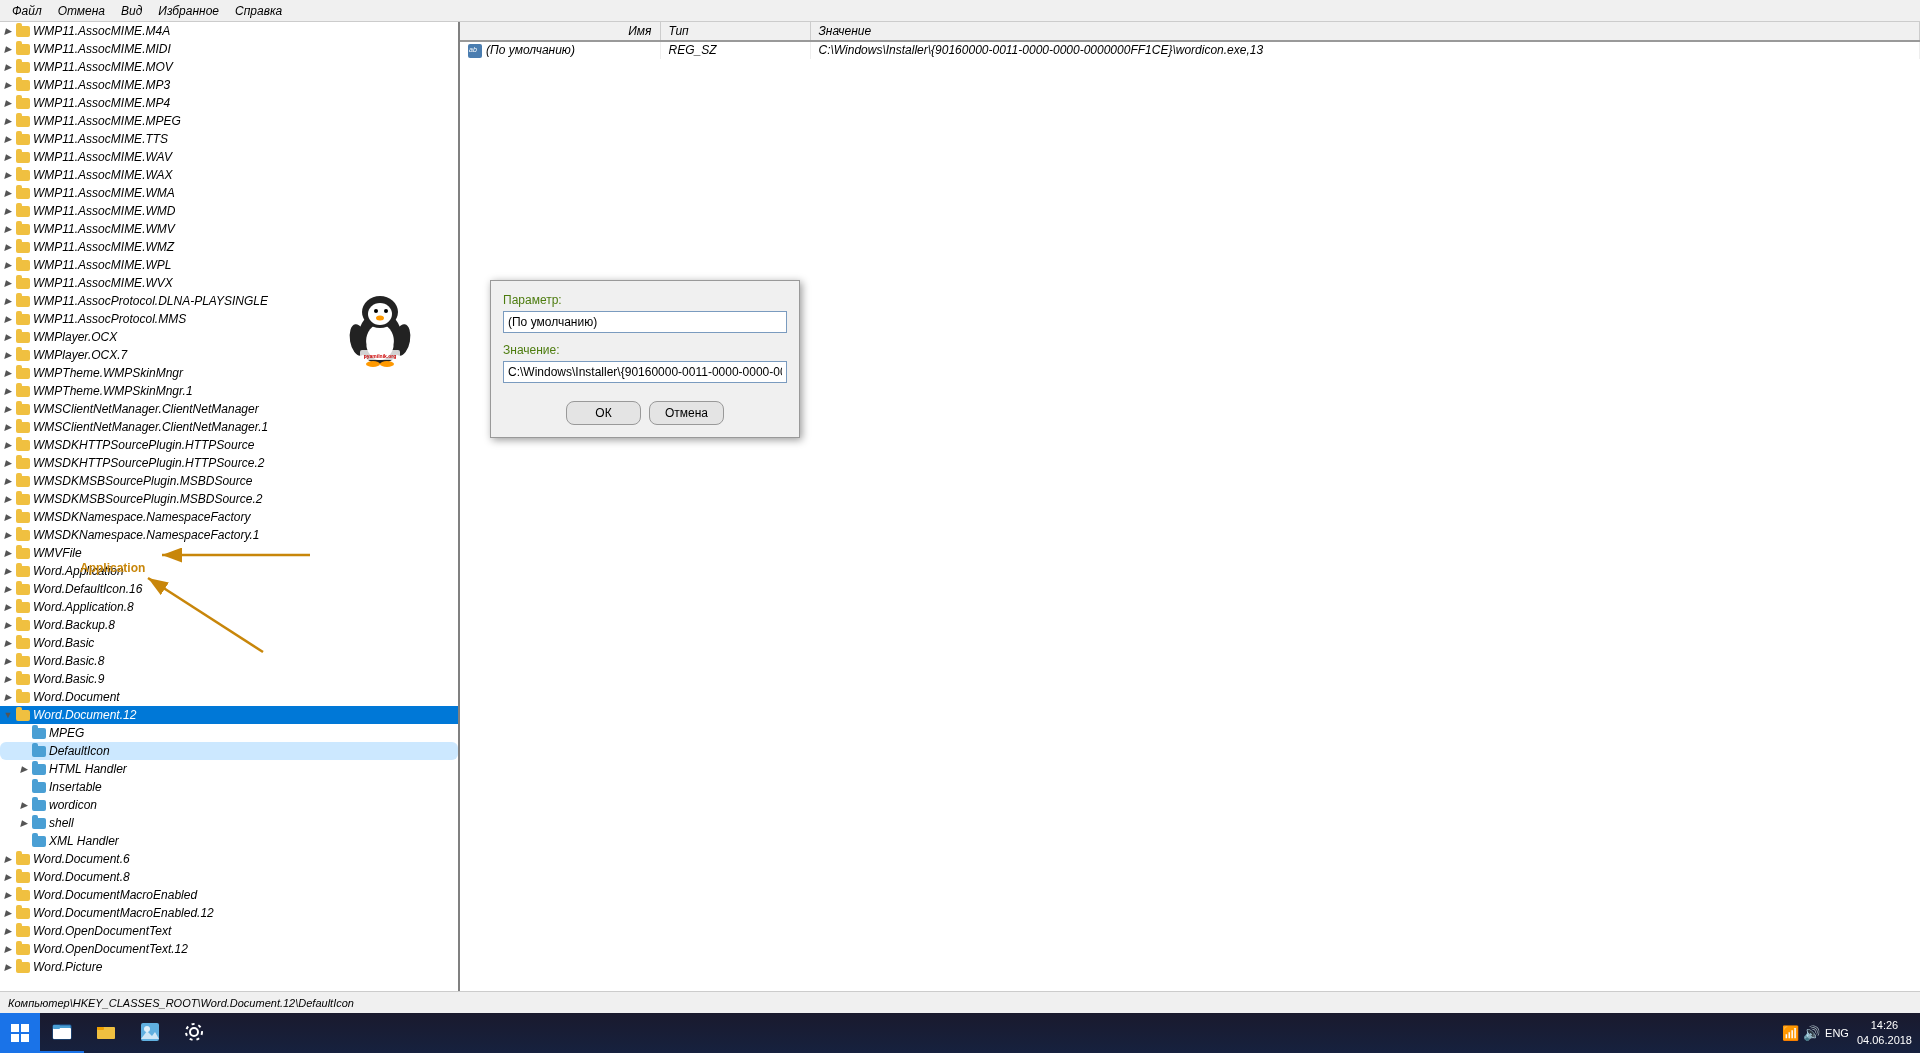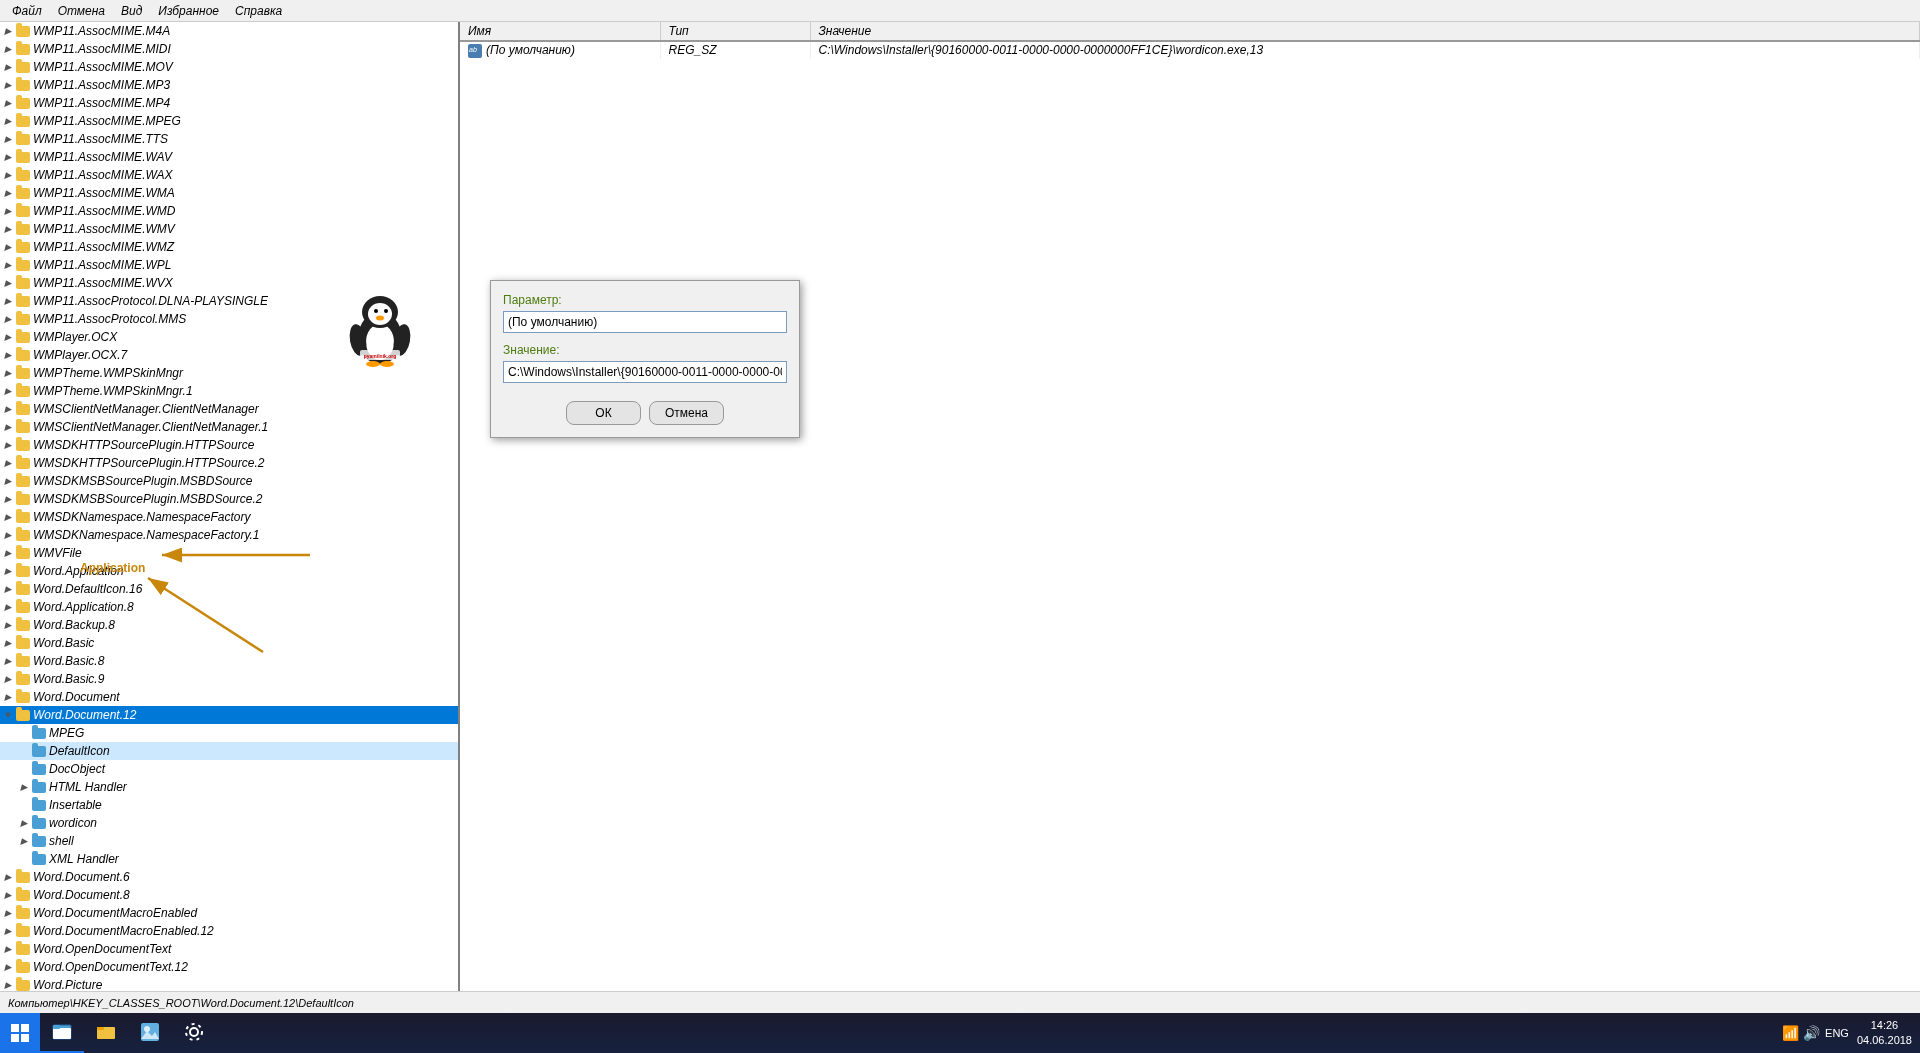--- a/index.html
+++ b/index.html
@@ -563,34 +563,28 @@
           <span class="tree-arrow">▼</span>
           <span class="folder-yellow"></span>
           <span class="tree-label">Word.Document.12</span>
         </div>
         <div class="tree-item">
           <span style="display:inline-block;width:16px;"></span>
           <span class="tree-arrow"></span>
           <span class="folder-blue"></span>
           <span class="tree-label">MPEG</span>
         </div>
-        <div class="tree-item highlighted" style="background: rgb(204, 232, 255);">
+        <div class="tree-item highlighted" style="background: rgb(204, 232, 255); border-radius: 6px;">
           <span style="display:inline-block;width:16px;"></span>
           <span class="tree-arrow"></span>
           <span class="folder-blue"></span>
           <span class="tree-label">DefaultIcon</span>
         </div>
         <div class="tree-item">
           <span style="display:inline-block;width:16px;"></span>
-          <span class="tree-arrow"></span>
-          <span class="folder-blue"></span>
-          <span class="tree-label">DocObject</span>
-        </div>
-        <div class="tree-item">
-          <span style="display:inline-block;width:16px;"></span>
           <span class="tree-arrow">▶</span>
           <span class="folder-blue"></span>
           <span class="tree-label">HTML Handler</span>
         </div>
         <div class="tree-item">
           <span style="display:inline-block;width:16px;"></span>
           <span class="tree-arrow"></span>
           <span class="folder-blue"></span>
           <span class="tree-label">Insertable</span>
         </div>
@@ -653,21 +647,21 @@
           <span class="tree-arrow">▶</span>
           <span class="folder-yellow"></span>
           <span class="tree-label">Word.Picture</span>
         </div>
       </div>
 
     <div class="right-panel">
       <table>
         <thead>
           <tr>
-            <th style="width:200px;">Имя</th>
+            <th style="width:200px;text-align:right;">Имя</th>
             <th style="width:150px;">Тип</th>
             <th>Значение</th>
           </tr>
         </thead>
         <tbody id="values-tbody">
         <tr>
               <td><span class="reg-icon"></span><span>(По умолчанию)</span></td>
               <td>REG_SZ</td>
               <td>C:\Windows\Installer\{90160000-0011-0000-0000-0000000FF1CE}\wordicon.exe,13</td>
             </tr>

